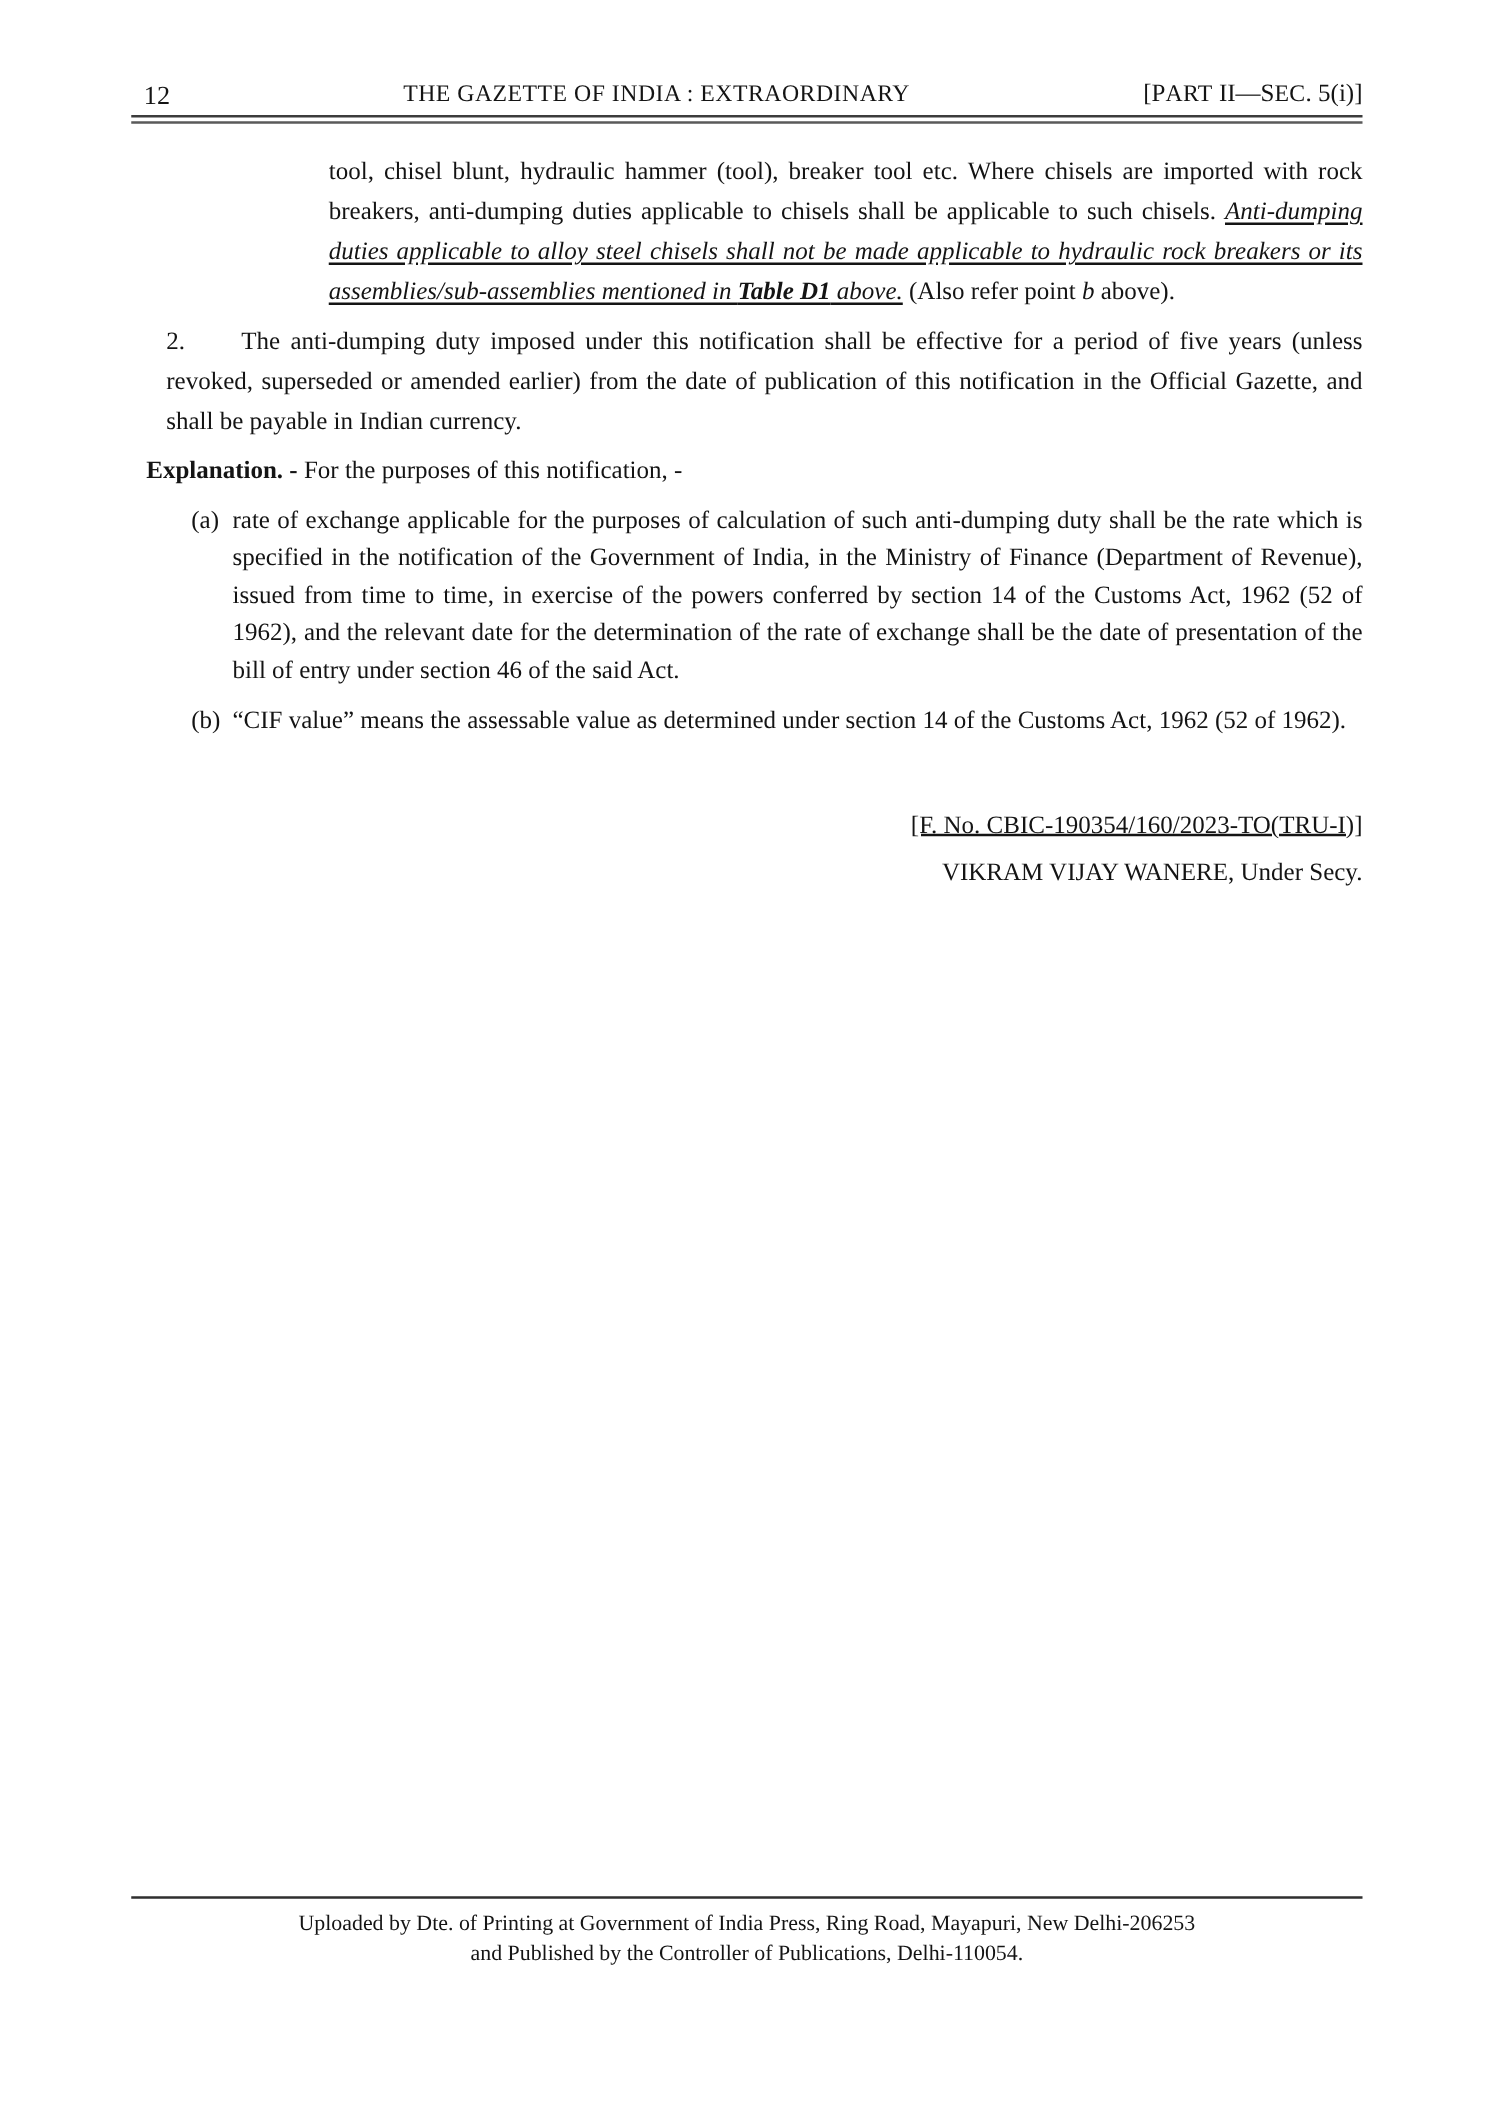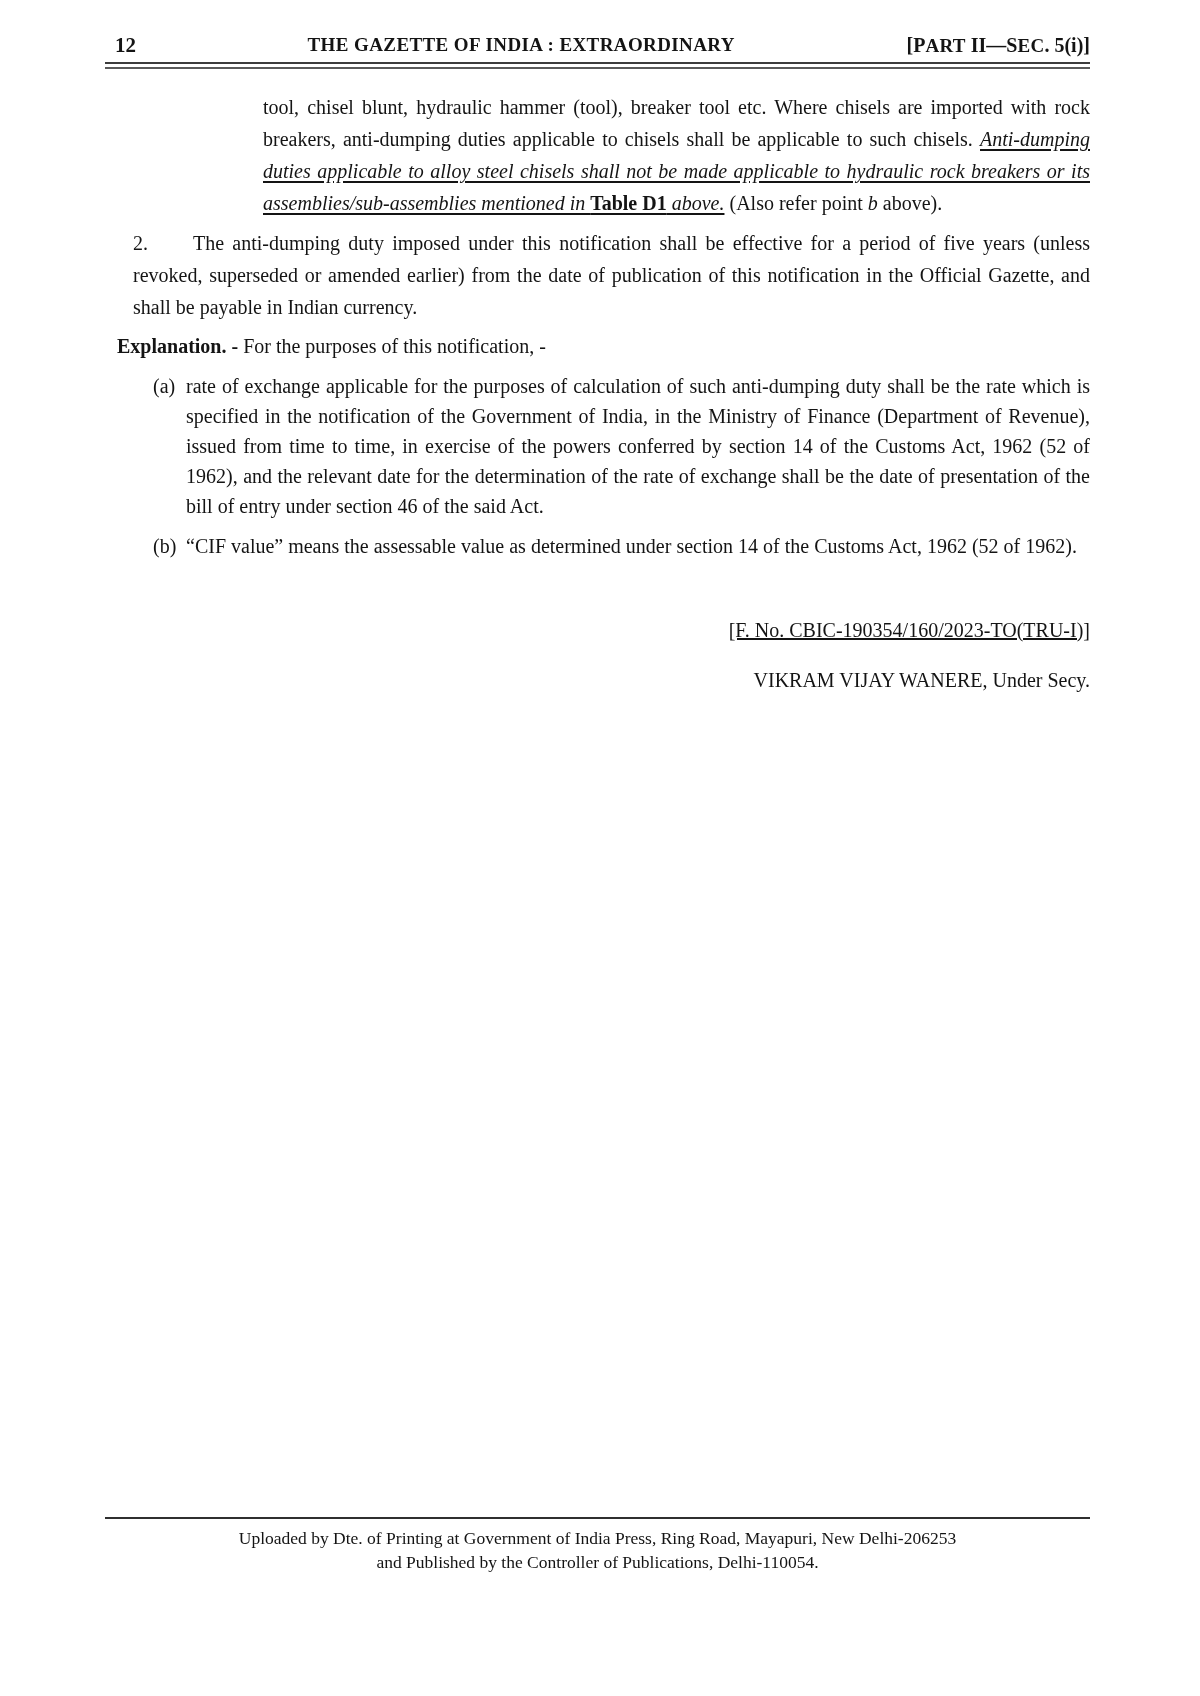--- a/index.html
+++ b/index.html
@@ -19,24 +19,23 @@
   }
   .content {
     position: absolute;
     left: 105px;
     top: 0;
     width: 985px;
   }
   
   .page-header {
     display: flex;
-    align-items: flex-start;
-    margin-top: 33px;
+    align-items: flex-end;
+    margin-top: 63px;
     line-height: 24px;
-    font-weight: bold;
   }
   .page-num { font-size: 21px; padding-left: 10px; }
   .header-title {
     flex: 1;
     text-align: center;
     font-size: 19px;
     letter-spacing: 0.4px;
     white-space: nowrap;
   }
   .header-right { font-size: 20px; white-space: nowrap; }
@@ -49,21 +48,21 @@
   }
   
   .body-copy { font-size: 20px; }
   .para1 {
     margin-top: 22px;
     margin-left: 158px;
     text-align: justify;
     line-height: 32px;
   }
   .iu { font-style: italic; text-decoration: underline; text-underline-offset: 3px; }
-  .biu { font-weight: bold; text-decoration: underline; text-underline-offset: 3px; }
+  .biu { font-weight: bold; font-style: italic; text-decoration: underline; text-underline-offset: 3px; }
   .i  { font-style: italic; }
   .para2 {
     margin-top: 8px;
     margin-left: 28px;
     text-align: justify;
     line-height: 32px;
   }
   .para-num { margin-right: 45px; }
   .explanation {
     margin-top: 8px;
@@ -78,21 +77,21 @@
   .list-item.item-b { margin-top: 12px; }
   .list-item.item-b .marker,
   .list-item.item-b .item-text { line-height: 26px; }
   .fno {
     margin-top: 56px;
     text-align: right;
     line-height: 30px;
     text-decoration: underline;
   }
   .sig {
-    margin-top: 20px;
+    margin-top: 8px;
     text-align: right;
     line-height: 30px;
   }
   
   .page-footer {
     position: absolute;
     left: 105px;
     top: 1517px;
     width: 985px;
     text-align: center;

